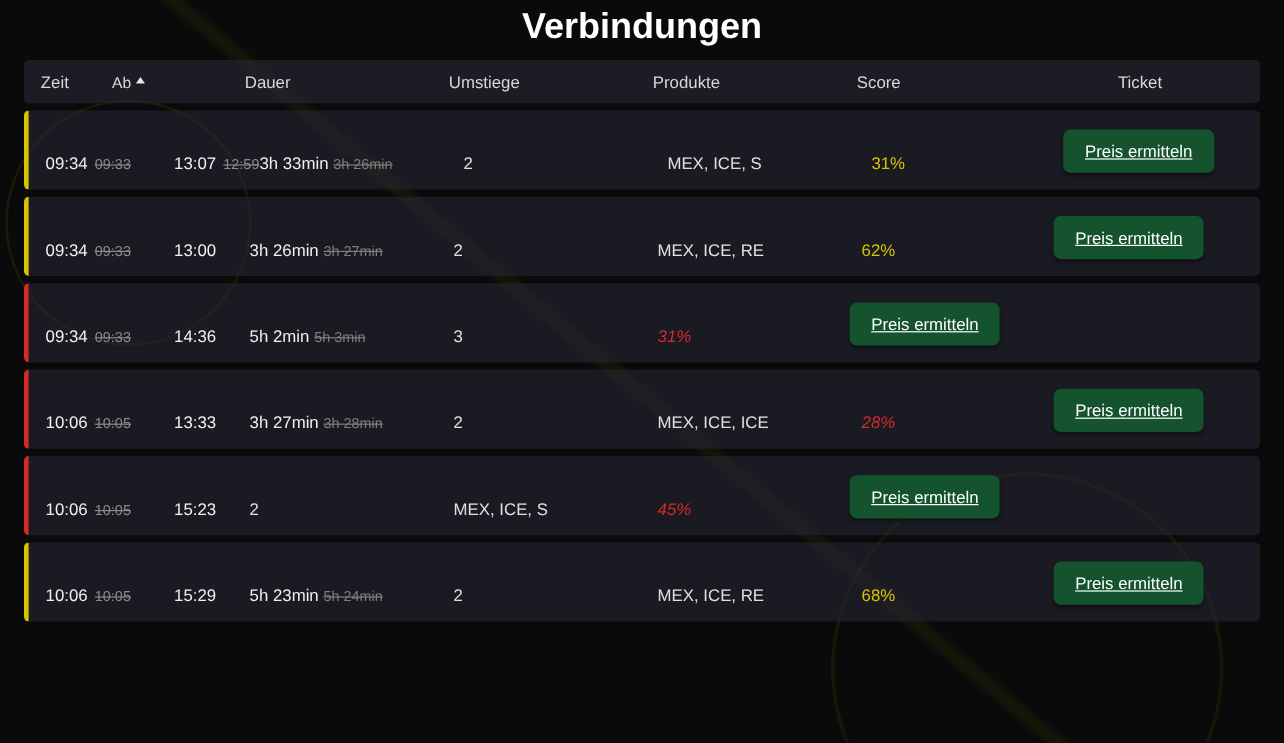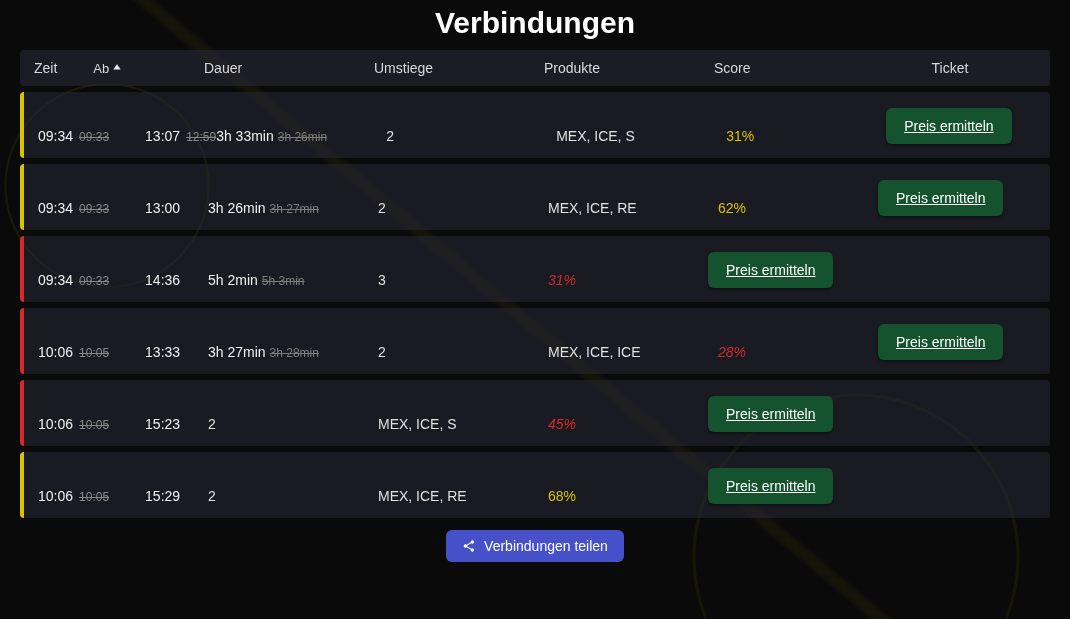--- a/index.html
+++ b/index.html
@@ -206,28 +206,21 @@
       <div class="row border-yellow">
         <div class="col-zeit">
           <div class="time-line">
             <span class="time-main">10:06</span>
             <span class="time-old">10:05</span>
           </div>
           <div class="time-line">
             <span class="time-main">15:29</span>
           </div>
         </div>
+        <div class="col-dauer"><span class="dur-main">5h 23min</span><span class="dur-old">5h 24min</span></div>
         <div class="col-umst">2</div>
         <div class="col-prod">MEX, ICE, RE</div>
         <div class="col-score"><span class="score-yellow">68%</span></div>
         <div class="col-ticket"><button class="btn">Preis ermitteln</button></div>
       </div>
     </div>
 
-  <div class="share-wrap">
-    <button class="btn-share">
-      <svg viewBox="0 0 24 24">
-          <path d="M18 16.08c-.76 0-1.44.3-1.96.77L8.91 12.7c.05-.23.09-.46.09-.7s-.04-.47-.09-.7l7.05-4.11c.54.5 1.25.81 2.04.81 1.66 0 3-1.34 3-3s-1.34-3-3-3-3 1.34-3 3c0 .24.04.47.09.7L8.04 9.81C7.5 9.31 6.79 9 6 9c-1.66 0-3 1.34-3 3s1.34 3 3 3c.79 0 1.5-.31 2.04-.81l7.12 4.16c-.05.21-.08.43-.08.65 0 1.61 1.31 2.92 2.92 2.92s2.92-1.31 2.92-2.92-1.31-2.92-2.92-2.92z"></path>
-        </svg>
-      <span>Verbindungen teilen</span>
-    </button>
-  </div>
 </div>
 
 </body></html>

